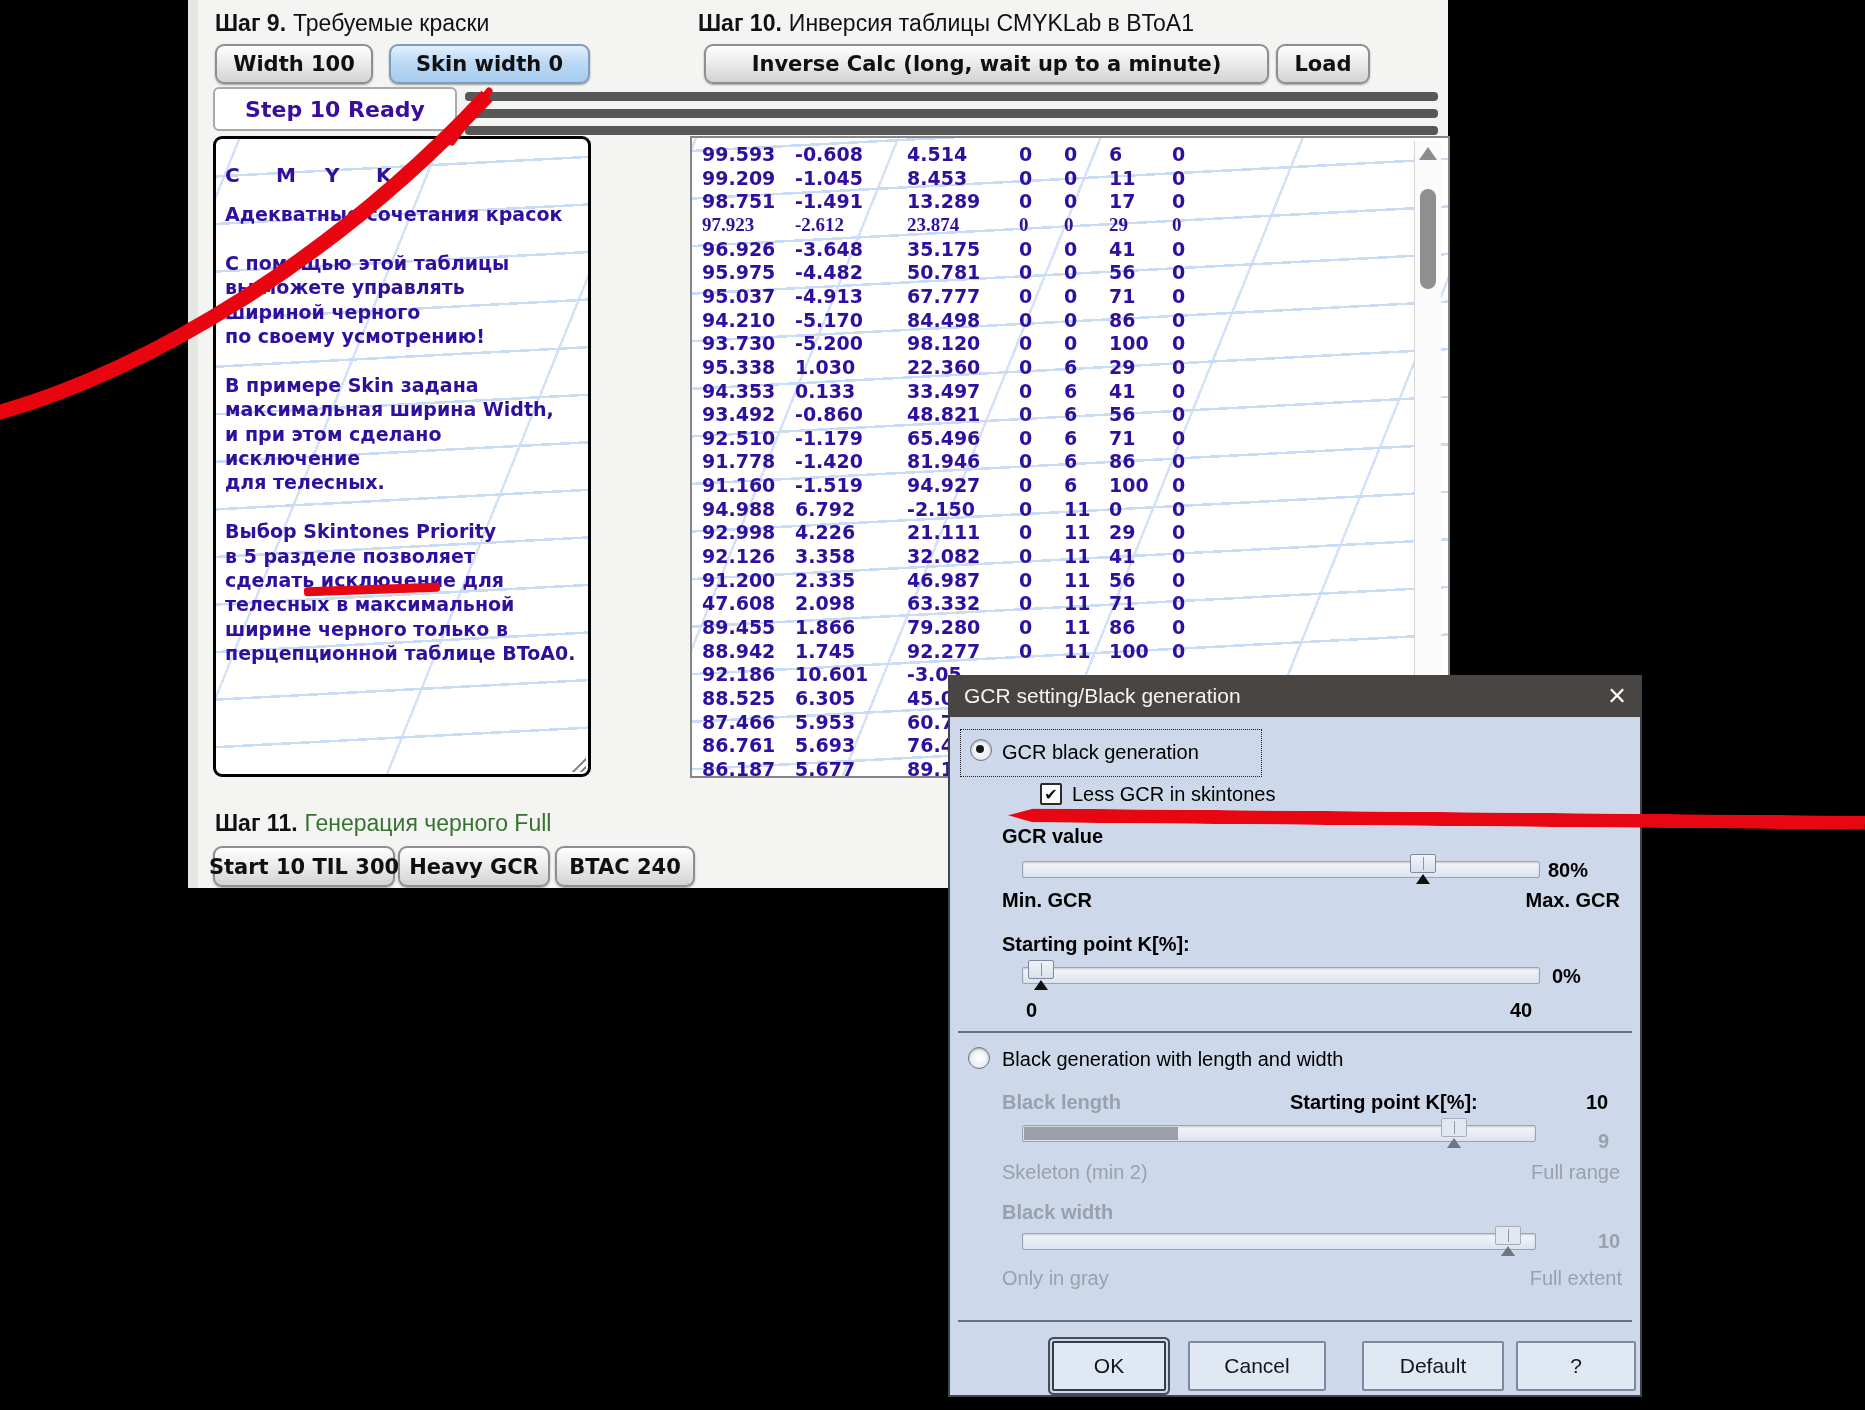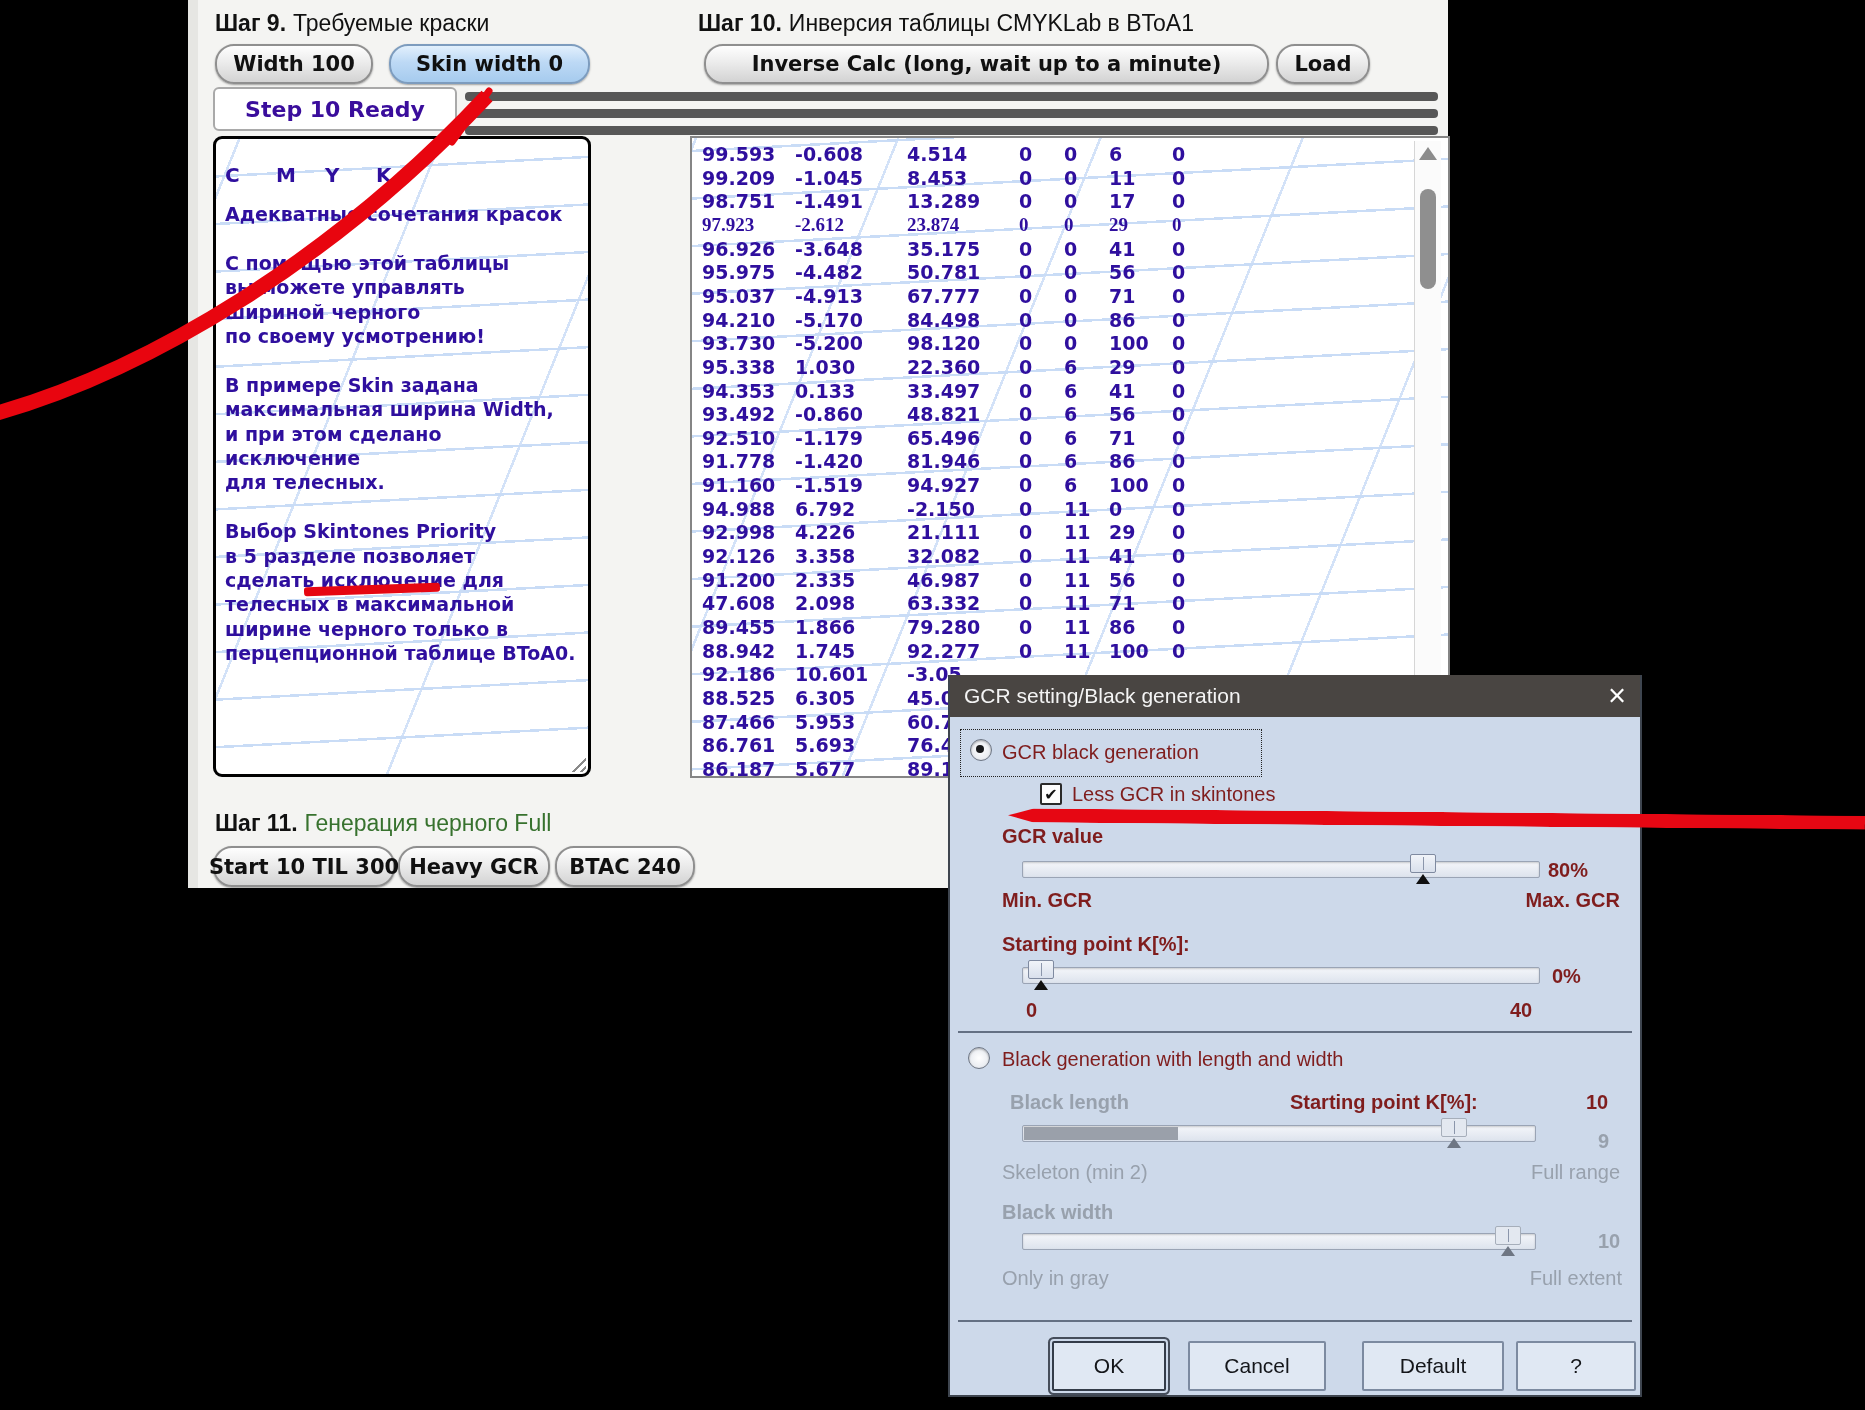--- a/index.html
+++ b/index.html
@@ -6,21 +6,21 @@
   body{position:relative;width:1865px;height:1410px;overflow:hidden;
        font-family:"DejaVu Sans",sans-serif;}
   .abs{position:absolute;}
 
   
   .main-window{left:188px;top:0;width:1260px;height:888px;background:#f4f4f2;
                border-left:10px solid #e6e6e3;box-sizing:border-box;z-index:1;}
   .hdr{font:23px "Liberation Sans",sans-serif;color:#111;white-space:nowrap;}
   .hdr b{font-weight:bold;margin-right:7px;}
   .hdr .green{color:#37722e;}
-  .pill{border:2px solid #8f8f8f;border-radius:19px;
+  .pill{border:2px solid #8f8f8f;border-radius:9px;
         background:linear-gradient(#fefefe,#ececec 45%,#d3d3d3);
         font:bold 21px "DejaVu Sans",sans-serif;color:#101010;
         display:flex;align-items:center;justify-content:center;
         box-shadow:0 1px 2px rgba(0,0,0,.35);cursor:pointer;white-space:nowrap;}
   .pill.blue{background:linear-gradient(#e2f0fd,#bdd9f5 45%,#a6cbee);border-color:#7d9cbe;}
   .status-box{border:2px solid #a9a9a9;border-radius:6px;background:#fff;
               display:flex;align-items:center;justify-content:center;
               font:bold 22px "DejaVu Sans",sans-serif;color:#3a0d9c;}
   .pbar{background:#575757;border-radius:4px;height:9px;}
 
@@ -46,21 +46,21 @@
          border-bottom:13px solid #8c8c8c;margin:6px auto 0 auto;}
   .sb-thumb{left:5px;top:48px;width:16px;height:100px;background:#8f8f8f;border-radius:8px;}
 
   
   .dialog{left:948px;top:675px;width:694px;height:722px;background:#cdd9ea;
           border:2px solid #3e454f;border-top:none;box-sizing:border-box;z-index:50;
           font-family:"Liberation Sans",sans-serif;}
   .titlebar{left:0;top:0;width:100%;height:42px;background:#494542;}
   .title-text{left:14px;top:0;line-height:42px;font-size:21px;color:#f4f4f4;}
   .close-x{right:14px;top:1px;font-size:31px;font-weight:200;color:#fff;line-height:40px;cursor:pointer;}
-  .dlbl{font-size:20px;color:#7f1d1d;white-space:nowrap;}
+  .dlbl{font-size:20px;color:#000000;white-space:nowrap;}
   .bold{font-weight:bold;}
   .gray{color:#98a1ad;}
   .focus-rect{border:1px dotted #222;}
   .radio{width:20px;height:20px;border-radius:50%;background:radial-gradient(#ffffff,#dfe3ea);
          border:1px solid #6e7684;box-shadow:inset 0 1px 2px rgba(0,0,0,.3);}
   .radio .dot{position:absolute;left:5px;top:5px;width:8px;height:8px;border-radius:50%;background:#17181a;}
   .checkbox{width:22px;height:22px;background:#fdfdfd;border:2px solid #2b2b2b;border-radius:2px;
             box-sizing:border-box;font:16px "DejaVu Sans",sans-serif;color:#111;
             display:flex;align-items:center;justify-content:center;}
   .slider{height:15px;background:linear-gradient(#f4f6fa,#dde3ed);border:1px solid #9aa4b5;
@@ -222,21 +222,21 @@
   <div class="abs dlbl bold" style="left:76px;top:324px;">0</div>
   <div class="abs dlbl bold" style="left:560px;top:324px;">40</div>
 
   <div class="abs sep" style="left:8px;top:356px;width:674px;"></div>
 
   <div class="abs radio" style="left:18px;top:372px;">
     
   </div>
   <div class="abs dlbl" style="left:52px;top:373px;">Black generation with length and width</div>
 
-  <div class="abs dlbl bold gray" style="left:52px;top:416px;margin-left:8px;">Black length</div>
+  <div class="abs dlbl bold gray" style="left:52px;top:416px;">Black length</div>
   <div class="abs dlbl bold" style="left:340px;top:416px;">Starting point K[%]:</div>
   <div class="abs dlbl bold" style="left:636px;top:416px;">10</div>
   <div class="abs slider dis" style="left:72px;top:450px;width:512px;">
     <div class="fill" style="width: 30%;"></div>
     <div class="thumb" style="left: calc(86% - 22px);">
         <div class="tbox"></div>
         <div class="ttri"></div>
       </div>
   </div>
   <div class="abs dlbl bold gray" style="left:648px;top:455px;">9</div>

